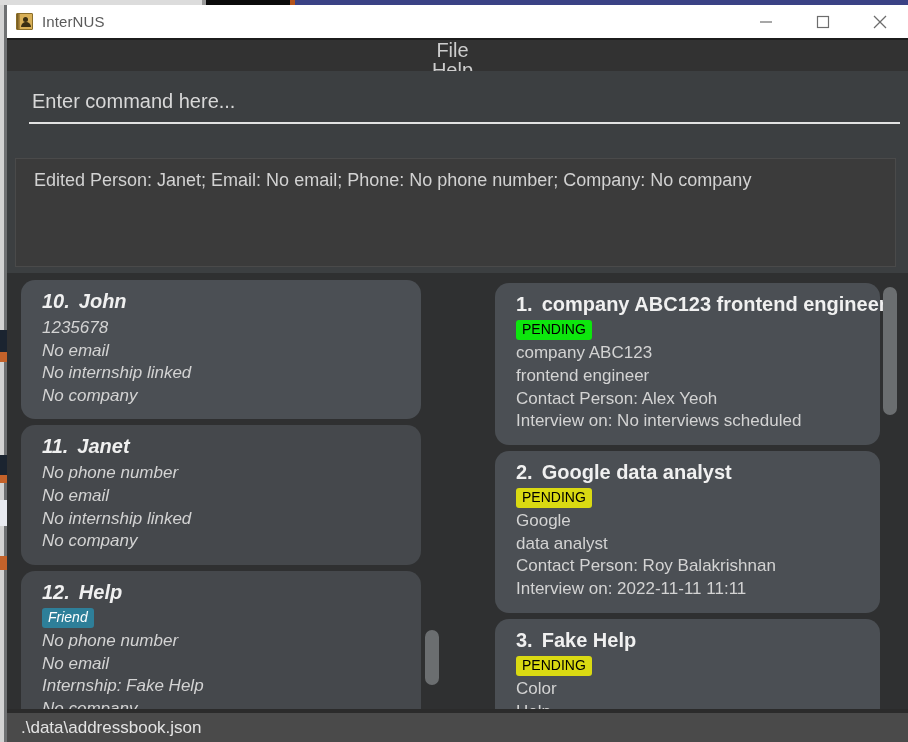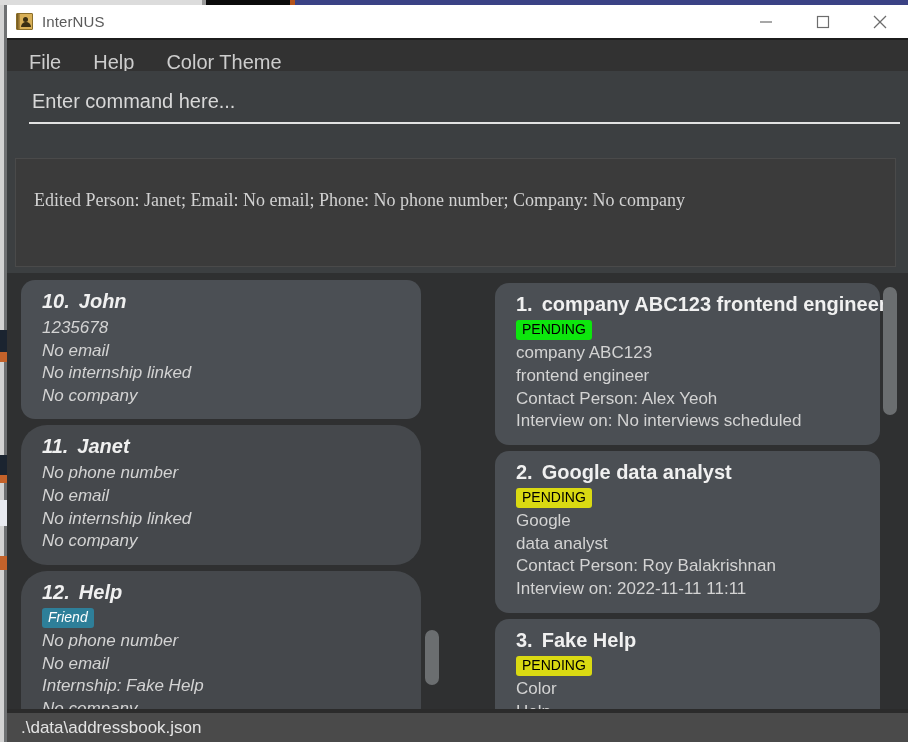--- a/index.html
+++ b/index.html
@@ -84,20 +84,21 @@
     background: #1c1c1c;
   }
 
   
   .menubar {
     position: absolute; top: 40px; left: 7px;
     width: 901px; height: 43px;
     background: #323232;
     display: flex; align-items: center;
     padding-left: 22px;
+    flex-direction: column;
   }
   .menu-item {
     font-size: 20px; color: #cdcdcd; margin-right: 32px;
     font-family: "Liberation Sans", sans-serif; font-weight: 300;
     line-height: 1;
   }
   .menu-sep {
     position: absolute; top: 83px; left: 7px; width: 901px; height: 2px;
     background: #2b2b2b;
   }
@@ -124,23 +125,22 @@
   
   .result-box {
     position: absolute; top: 158px; left: 15px;
     width: 881px; height: 109px;
     background: #3b3b3b;
     border: 1px solid #4a4a4a;
   }
   .result-text {
     position: absolute; left: 18px; top: 11px;
     font-size: 18px; color: #d2d2d2; font-weight: 300;
-    font-family: Liberation Serif, serif;
+    font-family: Liberation Sans, sans-serif;
     white-space: nowrap;
-    margin-top: 20px;
   }
 
   
   .lists {
     position: absolute; top: 273px; left: 7px;
     width: 901px; height: 436px;
     background: #2f3031;
   }
 
   .panel {
@@ -155,21 +155,21 @@
   .panel-left .panel-inner  { padding: 7px 0 0 14px; font-style: italic; }
   .panel-right .panel-inner { padding: 10px 0 0 15px; }
 
   
   .card {
     border-radius: 14px;
     margin-bottom: 6px;
     padding: 10px 14px 12px 21px;
     background: #4b4f54;
   }
-  .card.alt { background: #45484c; border-radius: 26px; }
+  .card.alt { background: #45484c; }
   .panel-left  .card { width: 400px; }
   .panel-right .card { width: 385px; }
 
   .card-title {
     font-size: 20px; font-weight: bold; color: #f0f0f0;
     margin-bottom: 4px; line-height: 1.15;
     font-family: "Liberation Sans", sans-serif;
     white-space: nowrap;
   }
   .card-title .idx { margin-right: 9px; }

